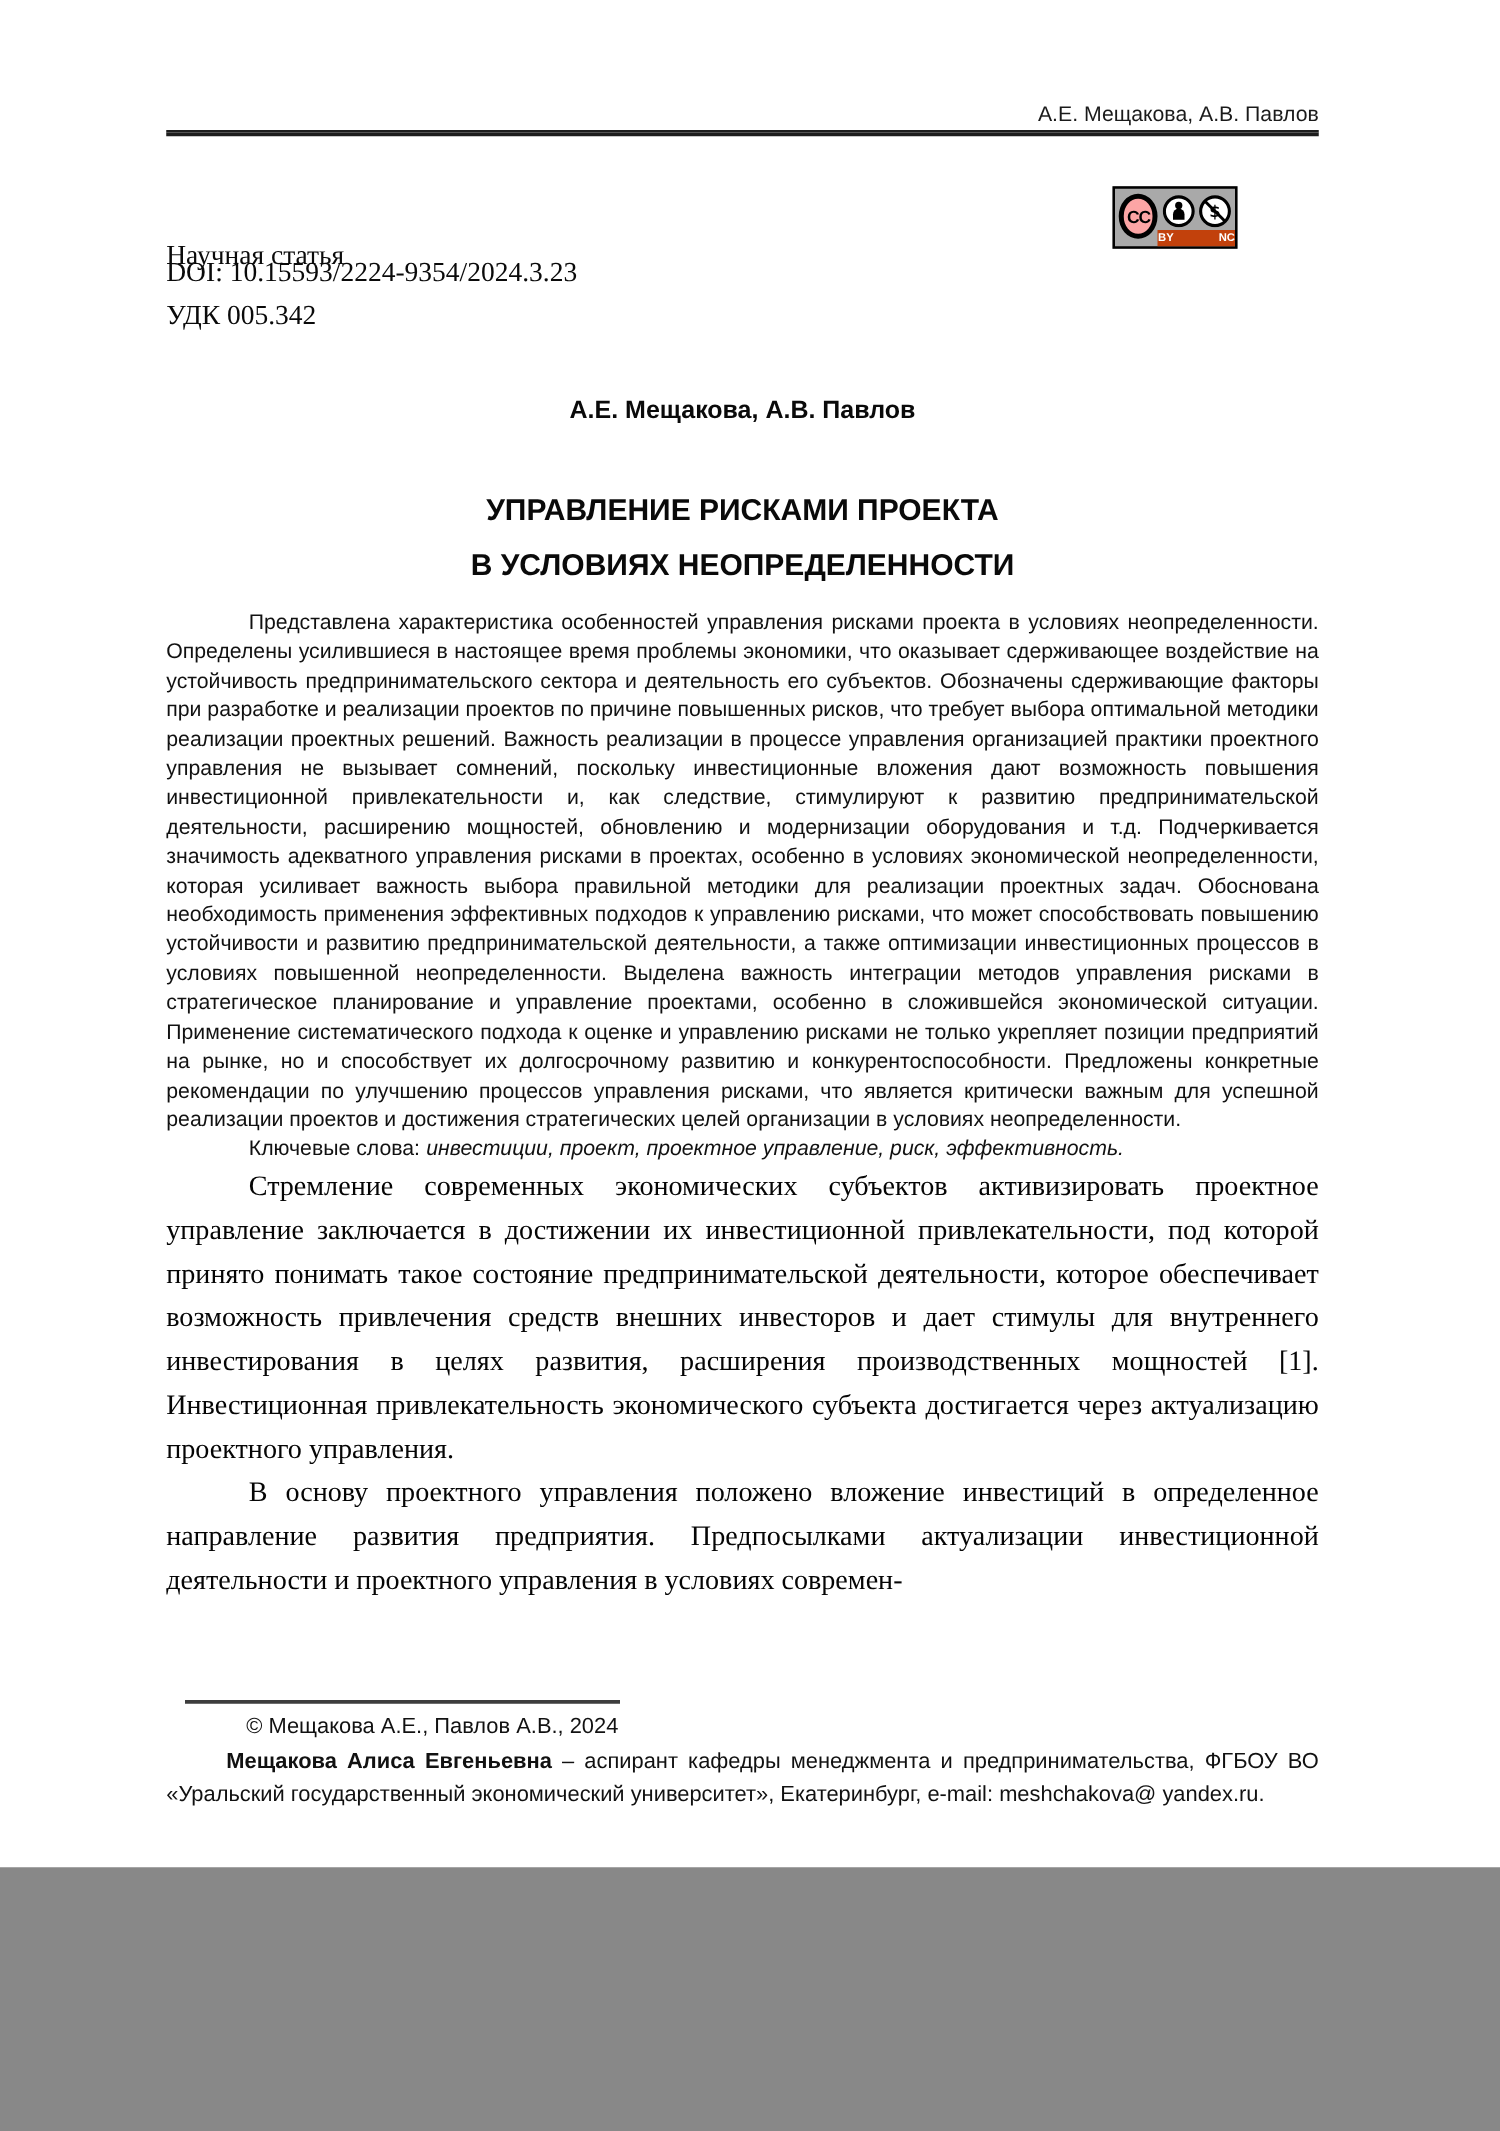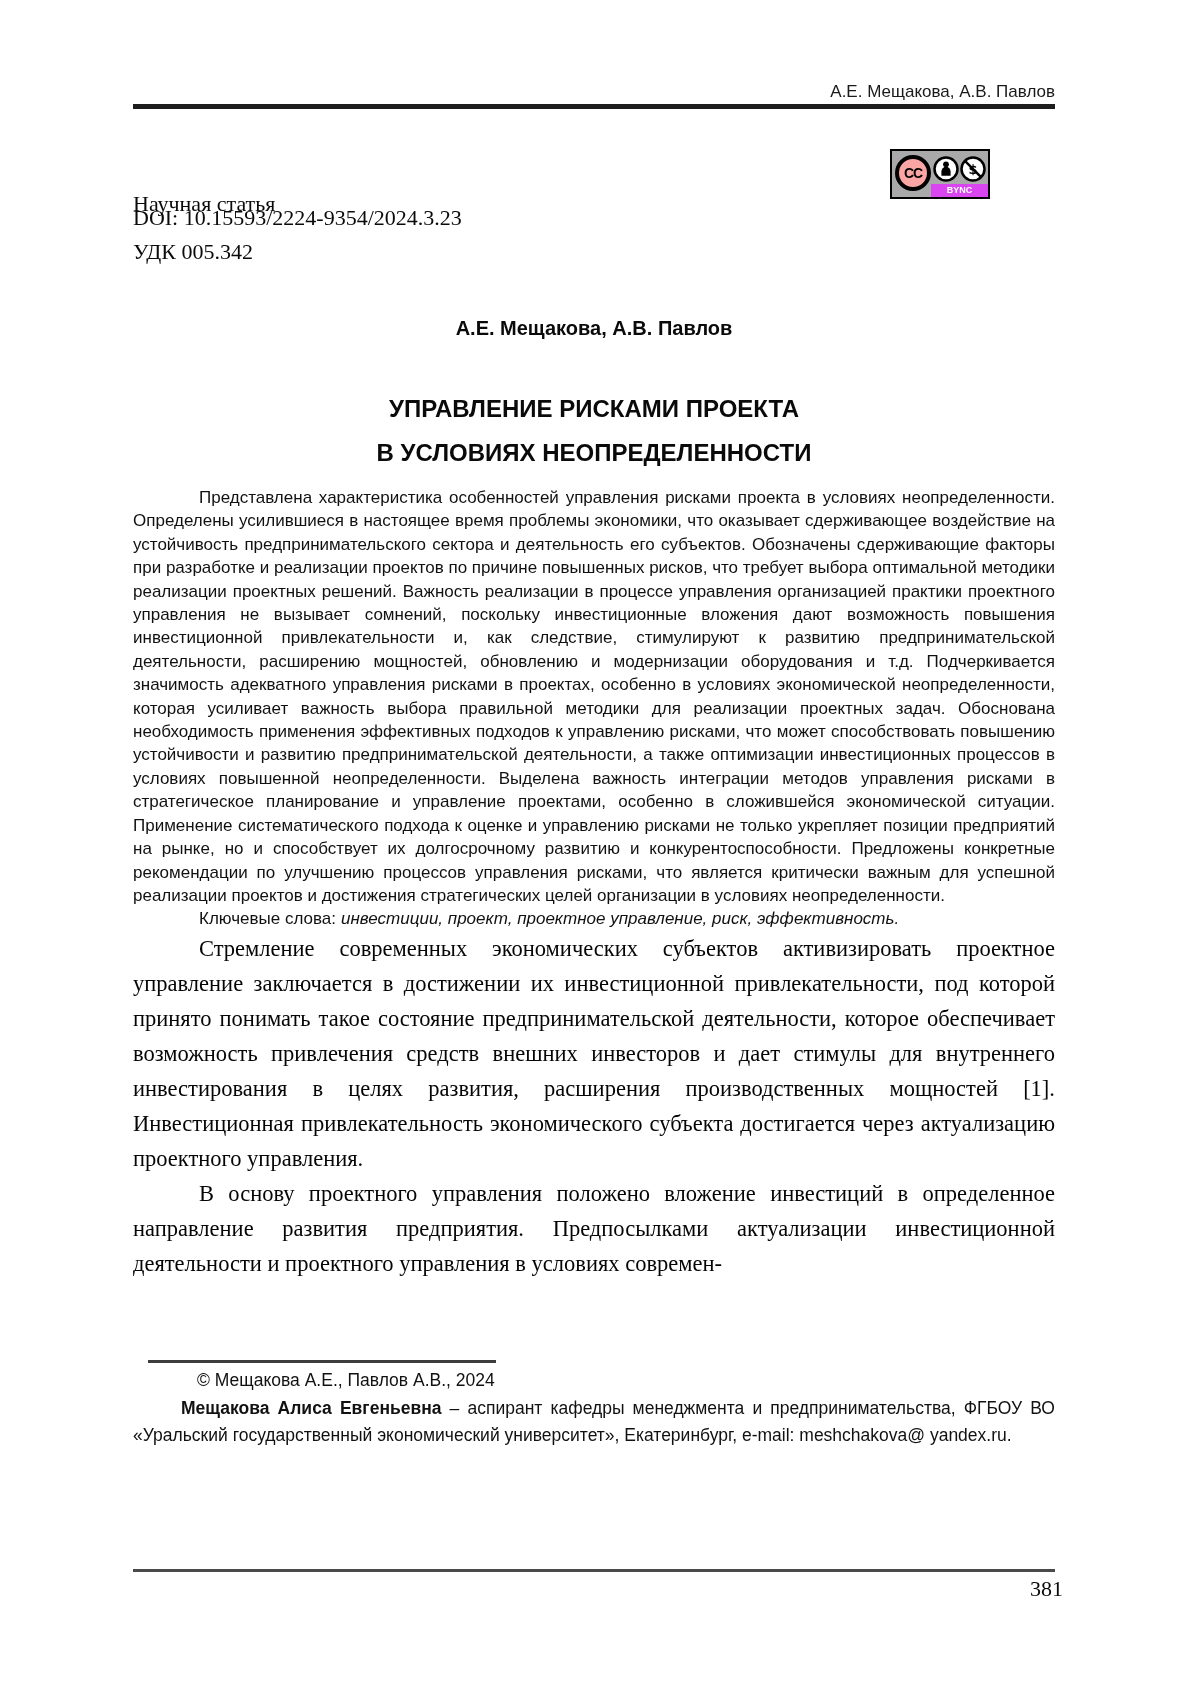--- a/index.html
+++ b/index.html
@@ -1,19 +1,19 @@
 <!DOCTYPE html>
 <html lang="ru"><head>
 <meta charset="utf-8">
 <style>
   * { margin:0; padding:0; box-sizing:border-box; }
   html,body { background:#888; }
   .page {
     position:relative;
-    width:1200px; height:1705px;
+    width:1200px; height:1494px;
     background:#ffffff;
     color:#0a0a0a;
     margin:0 auto;
     overflow:hidden;
     font-family:"Liberation Serif", serif;
   }
   
   .running-header {
     position:absolute; top:82px; left:133px; width:922px;
     text-align:right;
@@ -44,24 +44,24 @@
     font-family:"Liberation Sans", sans-serif;
     font-weight:bold; font-size:14px; letter-spacing:-1px; color:#000;
   }
   .badge-right { flex:1; display:flex; flex-direction:column; }
   .badge-icons {
     flex:1; display:flex; justify-content:space-evenly; align-items:center;
     padding-top:2px;
   }
   .badge-icons svg { display:block; }
   .badge-strip {
-    height:13px; background:#d946ef; color:#fff;
-    display:flex; justify-content:center; align-items:center;
+    height:13px; background:#c2410c; color:#fff;
+    display:flex; justify-content:flex-end; align-items:center;
     font-family:"Liberation Sans", sans-serif;
-    font-weight:bold; font-size:9px; line-height:13px;
+    font-weight:bold; font-size:9px; line-height:13px;gap:36px;
   }
   
   .doi { position:absolute; top:205px; left:133px; font-size:22px; }
   .udk { position:absolute; top:239px; left:133px; font-size:22px; }
   .authors-centered {
     position:absolute; top:317px; left:133px; width:922px;
     text-align:center;
     font-family:"Liberation Sans", sans-serif;
     font-weight:bold; font-size:20px;
   }

